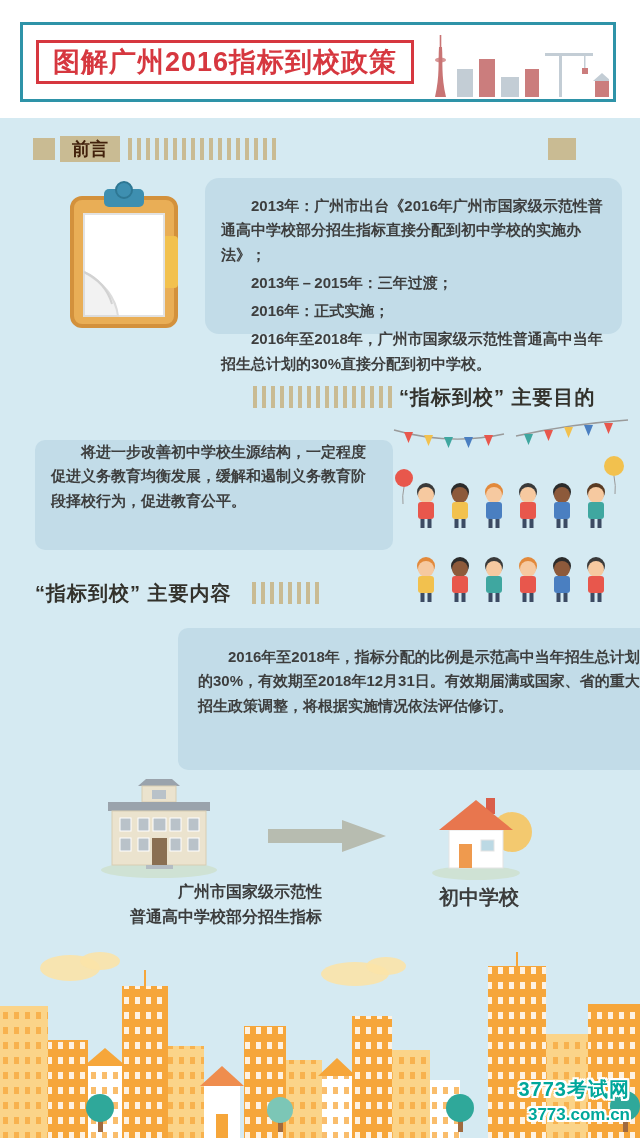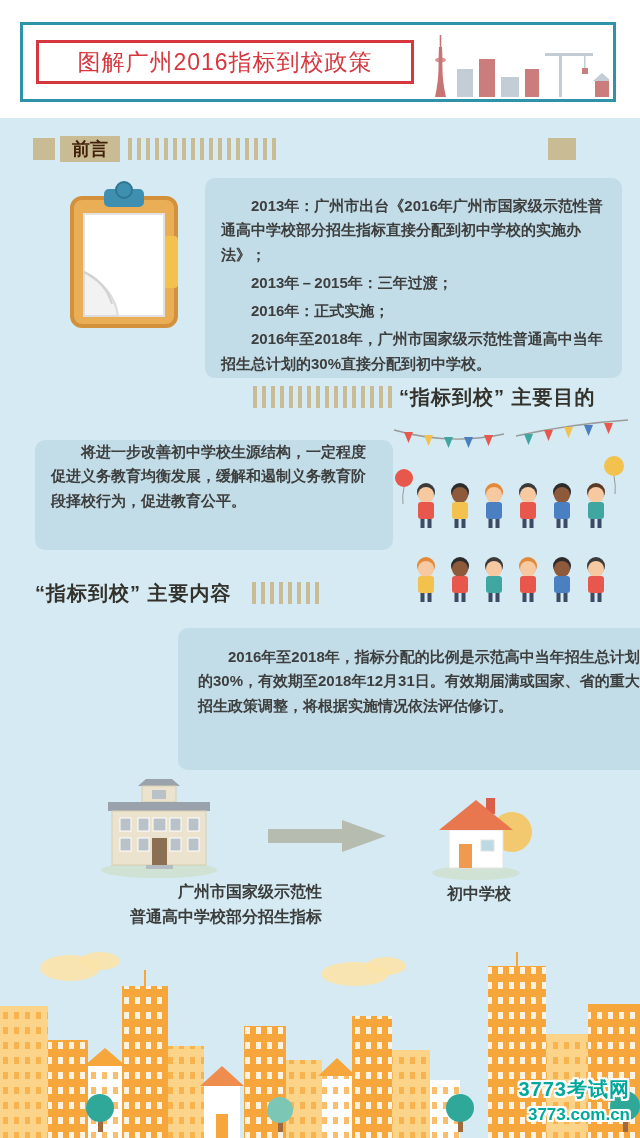--- a/index.html
+++ b/index.html
@@ -3,51 +3,51 @@
 <meta charset="utf-8">
 <style>
   * { margin:0; padding:0; box-sizing:border-box; }
   body { background:#ffffff; font-family:"Liberation Sans", sans-serif; }
   .page { position:relative; width:640px; height:1138px; margin:0 auto; background:#d5eaf2; overflow:hidden; }
 
   
   .band { position:absolute; top:0; left:0; width:640px; height:118px; background:#ffffff; }
   .frame { position:absolute; top:22px; left:20px; width:596px; height:80px; border:3px solid #2e93a8; background:#ffffff; }
   .title-frame { position:absolute; top:15px; left:13px; width:378px; height:44px; border:3px solid #d6373f; display:flex; align-items:center; justify-content:center; }
-  .title { color:#d6373f; font-size:23px; font-weight:normal; letter-spacing:1px; white-space:nowrap; }
+  .title { color:#d6373f; font-size:27px; font-weight:bold; letter-spacing:1px; white-space:nowrap; }
   .hskyline { position:absolute; right:4px; bottom:2px; width:200px; height:66px; }
 
   
   .ribbon-row { position:absolute; left:0; width:576px; height:26px; }
   .tan-block { position:absolute; background:#c9bb93; height:22px; top:2px; }
   .stripes { position:absolute; top:2px; height:22px;
              background:repeating-linear-gradient(90deg,#c9bb93 0 4px, rgba(0,0,0,0) 4px 9px); }
   .chip { position:absolute; top:0; height:26px; line-height:26px; padding:0 12px; background:#c9bb93;
           color:#42210b; font-size:18px; font-weight:bold; }
   .section-label { position:absolute; top:0; font-size:20px; font-weight:bold; color:#33322c; letter-spacing:1px; white-space:nowrap; }
 
   
   .panel { position:absolute; background:#c2dce8; border-radius:10px; color:#3d3e3e;
            font-size:15px; font-weight:bold; line-height:1.62; }
   .panel p { text-indent:2em; margin-bottom:4px; }
-  .panel-1 { top:178px; left:205px; width:417px; height:200px; padding:16px 16px 4px 16px; }
+  .panel-1 { top:178px; left:205px; width:417px; height:156px; padding:16px 16px 4px 16px;border-radius:14px; }
   .panel-2 { top:440px; left:35px; width:358px; height:110px; padding:0 16px; }
   .panel-3 { top:628px; left:130px; width:482px; height:142px; padding:17px 20px;margin-left:48px; }
 
   .clipboard { position:absolute; top:180px; left:58px; width:132px; height:152px; }
   .kids { position:absolute; top:416px; left:392px; width:238px; height:198px; }
 
   
   .school { position:absolute; top:778px; left:92px; width:134px; height:102px; }
   .arrow  { position:absolute; top:818px; left:268px; width:122px; height:36px; }
   .house  { position:absolute; top:788px; left:424px; width:112px; height:94px; }
   .lbl-source { position:absolute; top:880px; left:18px; width:304px; text-align:right;
                 font-size:16px; font-weight:bold; color:#3b3c3c; line-height:1.55; }
   .lbl-target { position:absolute; top:884px; left:398px; width:162px; text-align:center;
-                font-size:16px; font-weight:bold; color:#3b3c3c; }
+                font-size:20px; font-weight:bold; color:#3b3c3c; }
 
   
   .skyline { position:absolute; top:948px; left:0; width:640px; height:190px; }
   .wm { position:absolute; top:1076px; right:10px; text-align:right; color:#00a79b;
         text-shadow:-2px -2px 0 #fff, 2px -2px 0 #fff, -2px 2px 0 #fff, 2px 2px 0 #fff,
                     0 -2px 0 #fff, 0 2px 0 #fff, -2px 0 0 #fff, 2px 0 0 #fff; }
   .wm-title { font-size:20px; font-weight:bold; letter-spacing:1px; }
   .wm-url { font-size:17px; font-weight:bold; margin-top:2px; }
 </style>
 </head>

